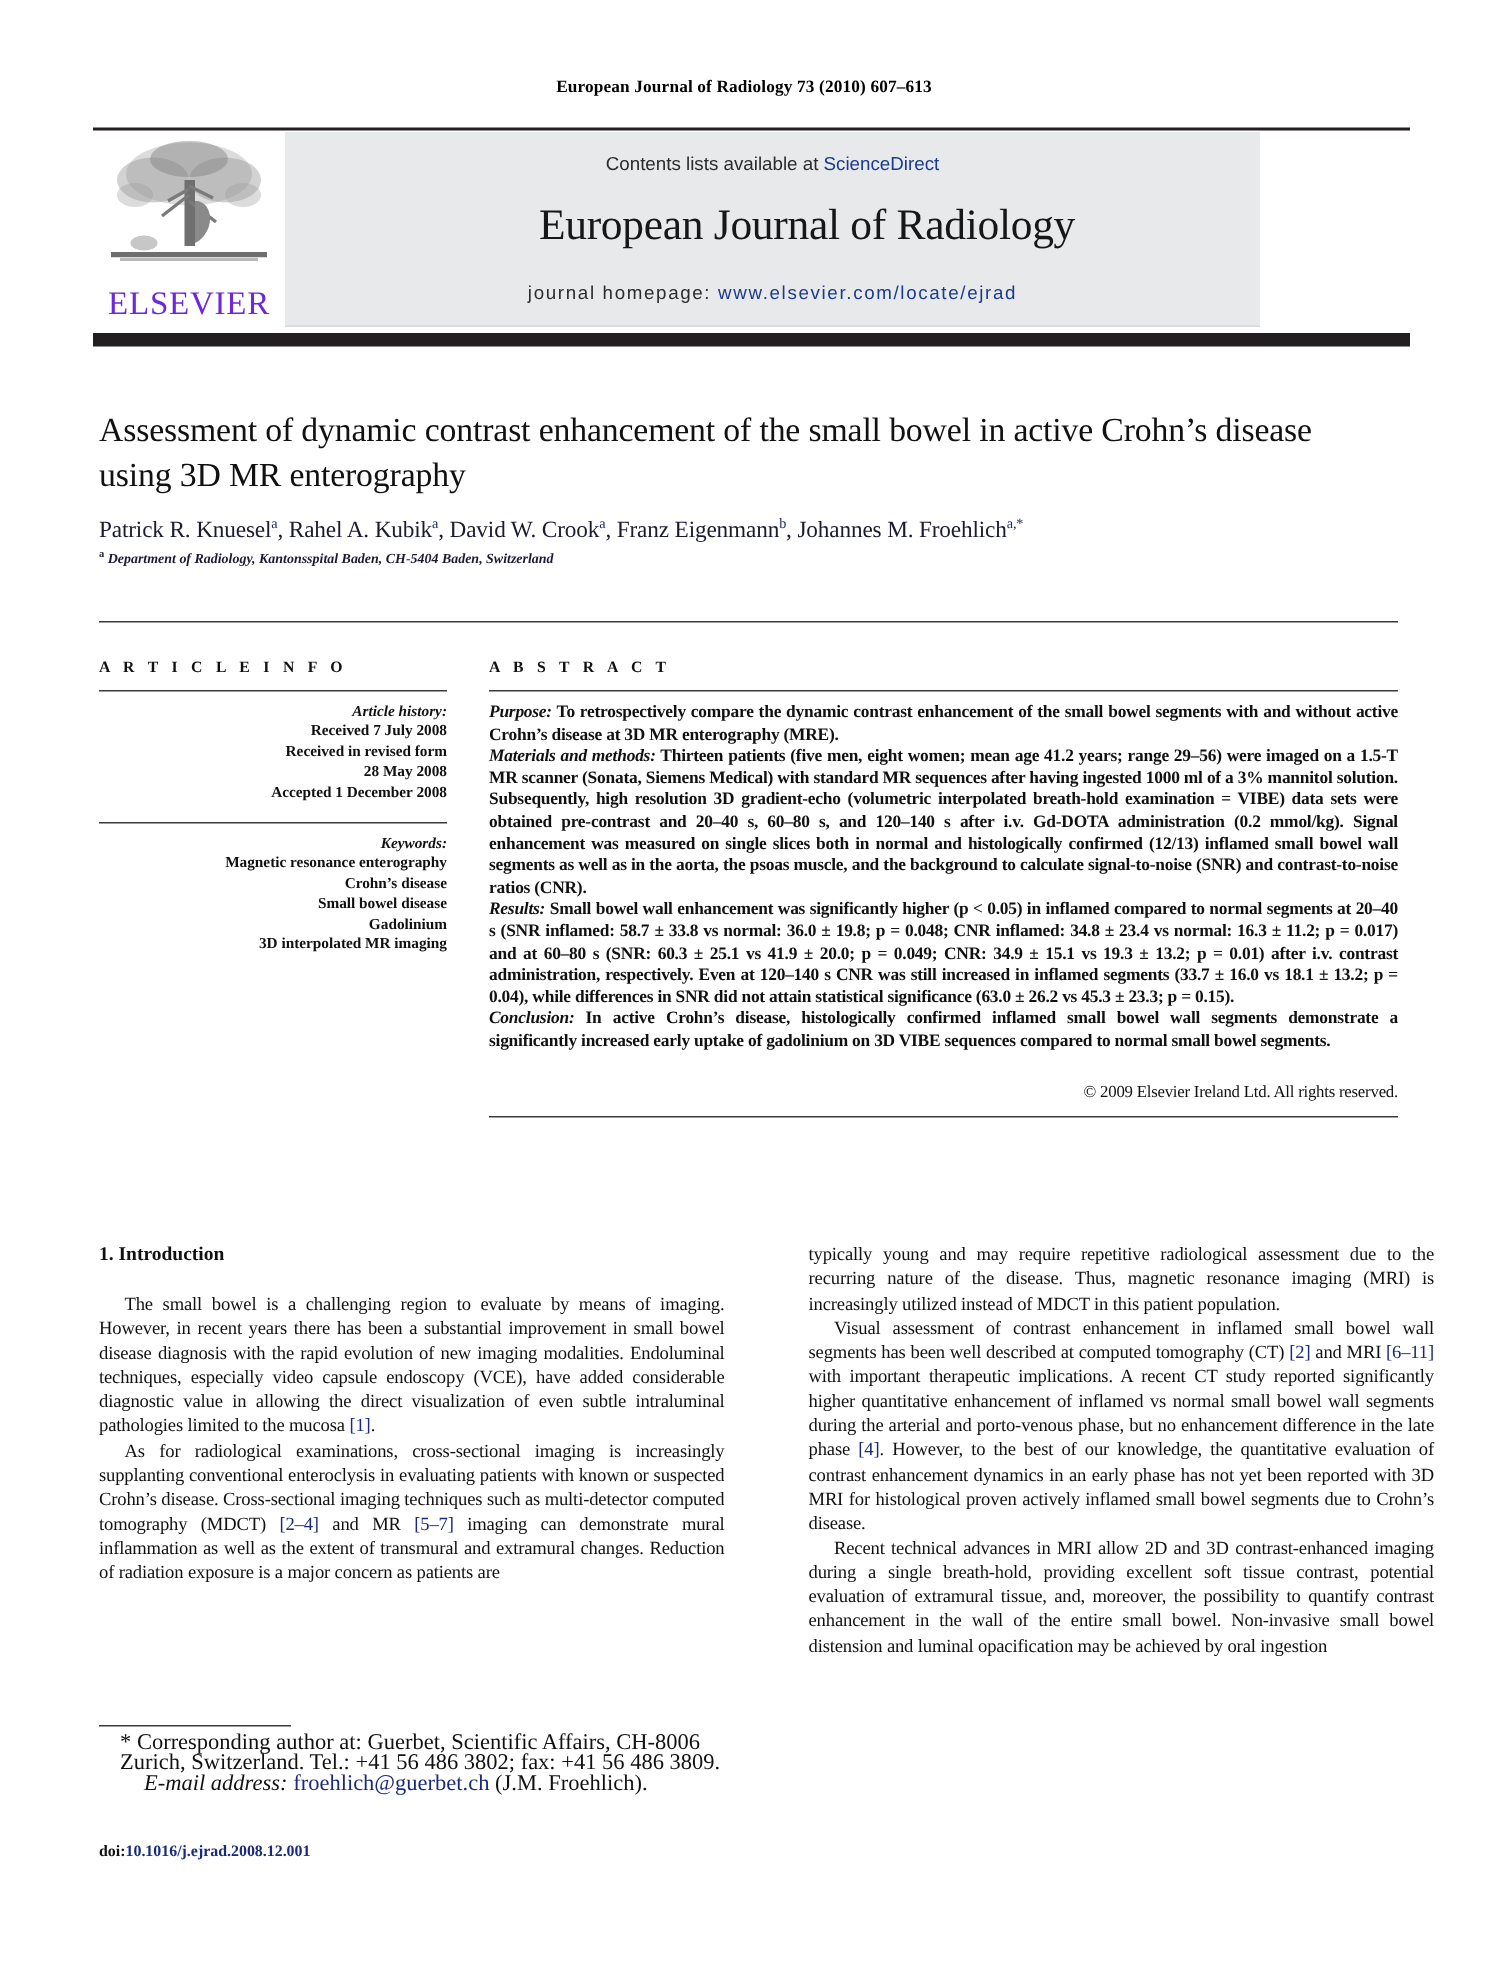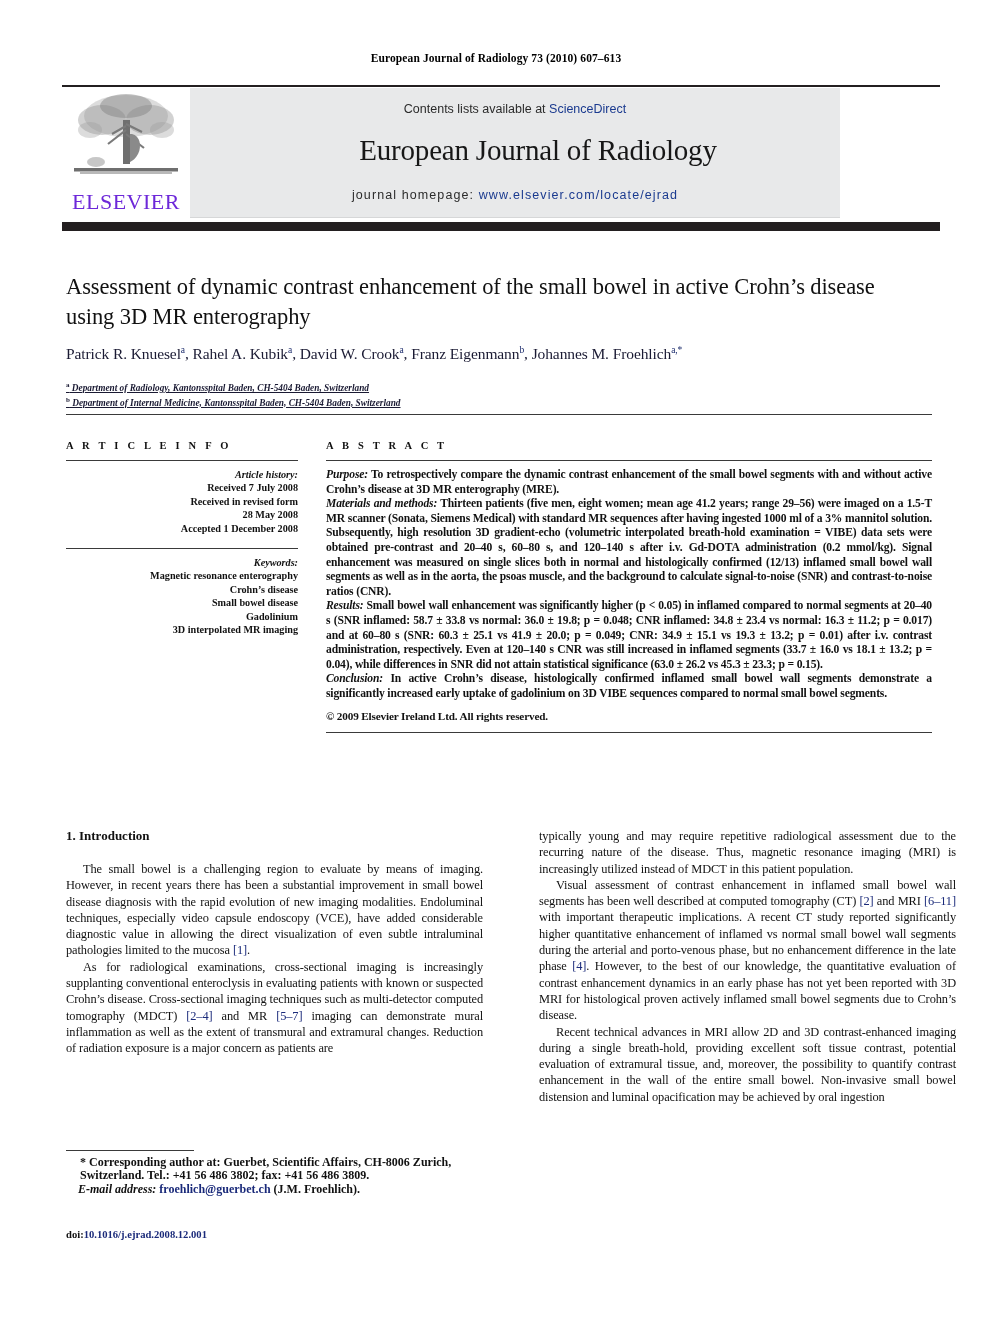--- a/index.html
+++ b/index.html
@@ -250,29 +250,28 @@
     color: #1a1a33;
     letter-spacing: -0.1px;
   }
   .authors sup {
     font-size: 9.5px;
     vertical-align: super;
     color: #1a2a6b;
   }
   .affils {
     position: absolute;
-    top: 380px;
+    top: 364px;
     left: 66px;
     width: 700px;
     font-size: 9.3px;
     line-height: 11.6px;
     font-style: italic;
     font-weight: bold;
     color: #1a1a33;
-    text-decoration: underline;
   }
   .affils sup {
     font-size: 7px;
     vertical-align: super;
     font-style: normal;
   }
   .rule-under-affils {
     position: absolute;
     top: 414px;
     left: 66px;
@@ -325,23 +324,24 @@
     font-weight: bold;
     color: #111;
     letter-spacing: -0.15px;
   }
   .abstract-body p { margin: 0; }
   .abstract-body .lead {
     font-style: italic;
     font-weight: bold;
   }
   .copyright {
-    margin-top: 7px;
+    margin-top: 19px;
+    text-align: right;
     font-size: 11.2px;
-    font-weight: bold;
+    font-weight: normal;
   }
   .abs-bottom-rule {
     margin-top: 9px;
     height: 1px;
     background: #3a3a3a;
   }
 
   
   .body-col-left {
     position: absolute;
@@ -380,29 +380,29 @@
     left: 66px;
     width: 128px;
     height: 1px;
     background: #3a3a3a;
   }
   .footnote {
     position: absolute;
     top: 1156px;
     left: 66px;
     width: 420px;
-    font-size: 12px;
+    font-size: 15px;
     line-height: 13.1px;
-    font-weight: bold;
+    font-weight: normal;
     color: #111;
   }
   .footnote .star { margin-left: 14px; }
   .footnote .email-line {
     margin-top: 1px;
-    margin-left: 12px;
+    margin-left: 30px;
   }
   .footnote .em-label {
     font-style: italic;
   }
   .footnote a, .link {
     color: #1a2a7a;
     text-decoration: none;
   }
   .issn-block {
     position: absolute;
@@ -452,21 +452,20 @@
     </div>
 
   </div>
 
   <div class="thick-bar"></div>
 
   <div class="title">Assessment of dynamic contrast enhancement of the small bowel in active Crohn’s disease using 3D MR enterography</div>
   <div class="authors">Patrick R. Knuesel<sup>a</sup>, Rahel A. Kubik<sup>a</sup>, David W. Crook<sup>a</sup>, Franz Eigenmann<sup>b</sup>, Johannes M. Froehlich<sup>a,*</sup></div>
   <div class="affils">
       <div><sup>a</sup> Department of Radiology, Kantonsspital Baden, CH-5404 Baden, Switzerland</div>
-      <div><sup>b</sup> Department of Internal Medicine, Kantonsspital Baden, CH-5404 Baden, Switzerland</div>
     </div>
   <div class="rule-under-affils"></div>
 
   <div class="info-col">
     <div class="sec-head">A R T I C L E  I N F O</div>
     <div class="thin-rule"></div>
     <div class="info-block">
       <div class="lead">Article history:</div>
       <div>Received 7 July 2008</div>
       <div>Received in revised form</div>

